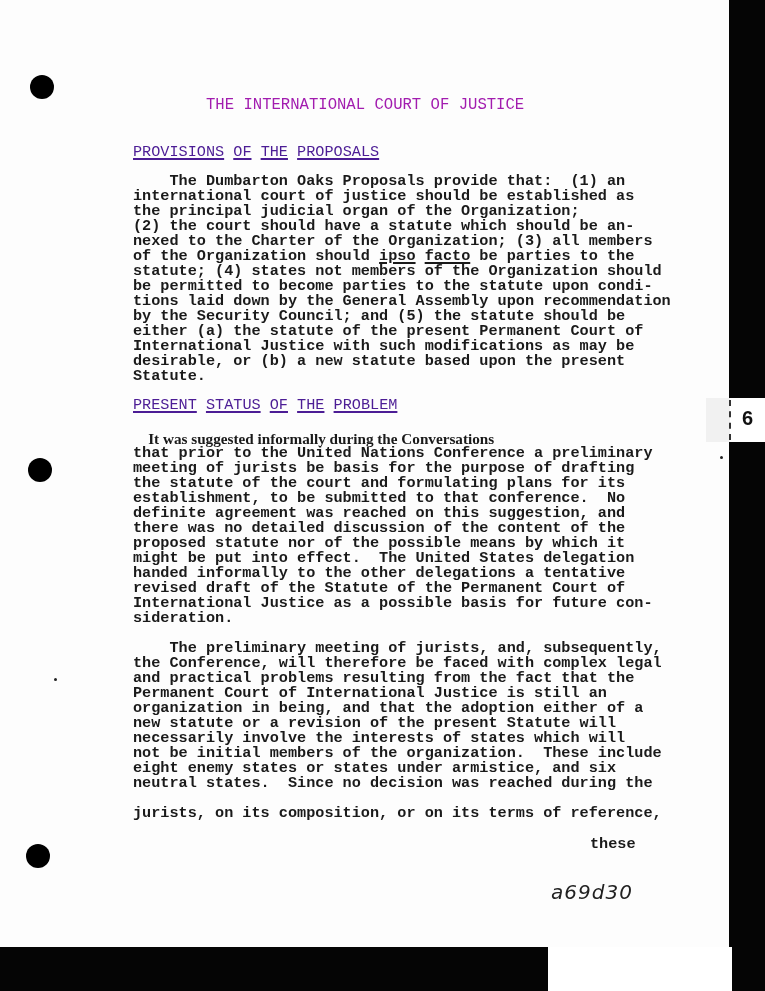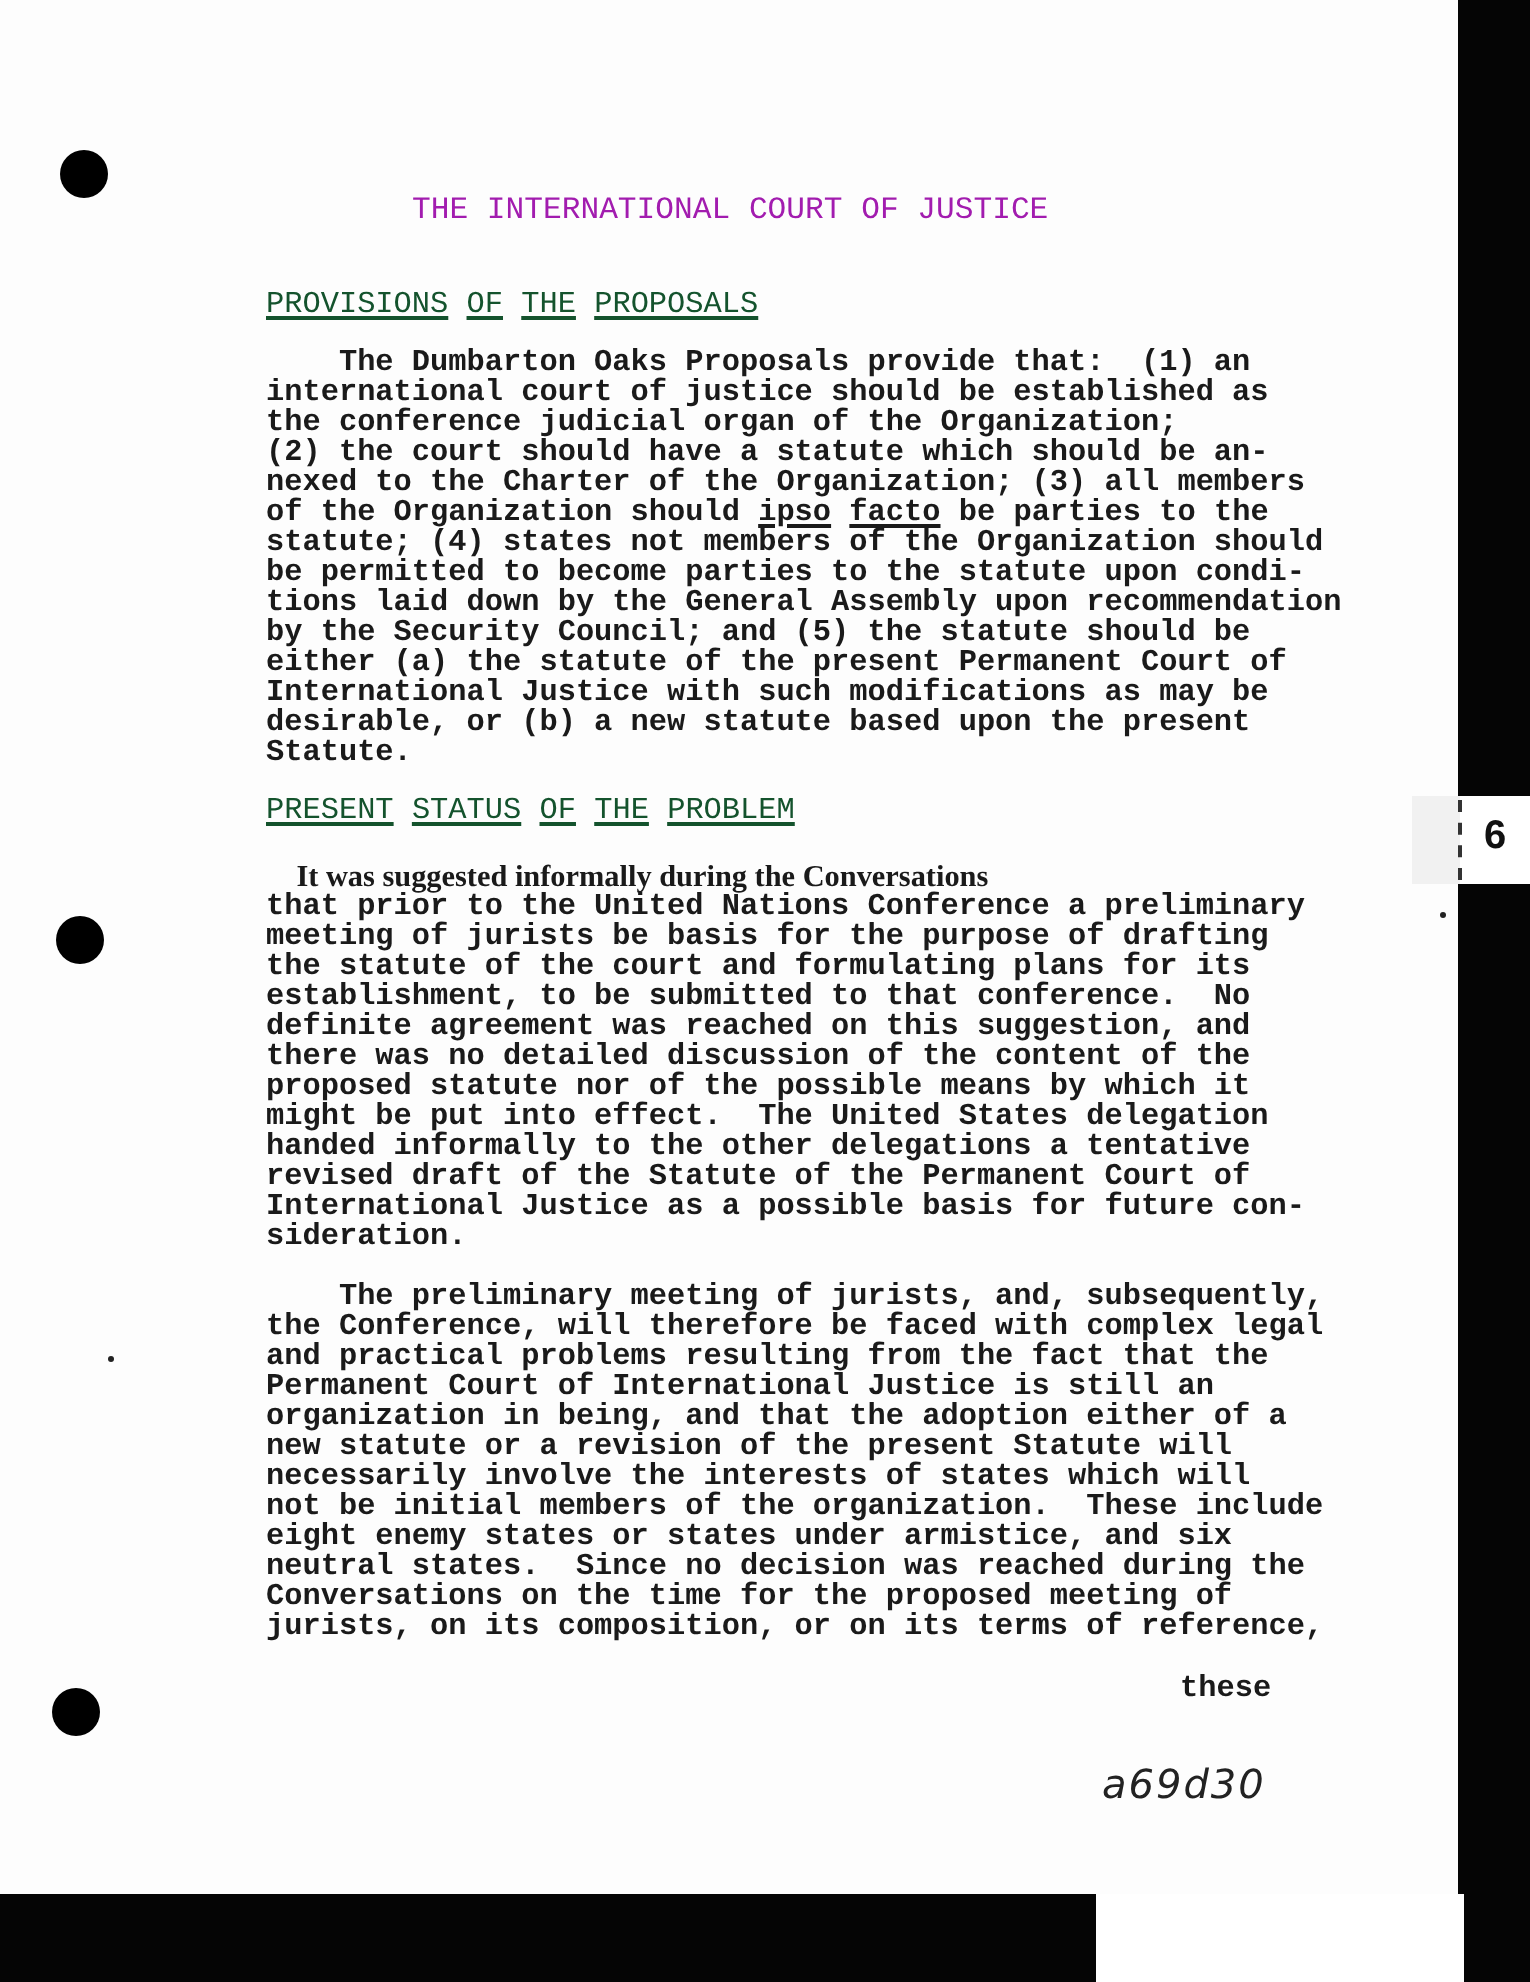--- a/index.html
+++ b/index.html
@@ -24,21 +24,21 @@
     font-weight: bold; font-size: 20px; color: #111;
   }
   .hole { position: absolute; width: 24px; height: 24px; border-radius: 50%; background: #000; }
   .speck { position: absolute; width: 3px; height: 3px; border-radius: 50%; background: #222; }
   .line {
     position: absolute; left: 133px; white-space: pre;
     font-size: 15.2px; line-height: 15px; font-weight: bold; letter-spacing: 0px;
     color: #1a1a1a;
   }
   .title { left: 206px; font-size: 15.6px; font-weight: normal; color: #a21caf; }
-  .heading { font-weight: normal; color: #14532d; }
+  .heading { font-weight: normal; color: #4c1d95; }
   .heading .u { text-decoration: underline; text-decoration-thickness: 1.5px; text-underline-offset: 2px; }
   .ul { text-decoration: underline; text-decoration-thickness: 1.5px; text-underline-offset: 2px; }
   .handwritten {
     position: absolute; left: 551px; top: 880px;
     font-family: "DejaVu Sans", sans-serif; font-style: italic; font-size: 20px; color: #222;
     letter-spacing: 1px;
   }
 </style>
 </head>
 <body>
@@ -60,21 +60,21 @@
   <div class="hole" style="left:26px;top:844px;"></div>
   <div class="speck" style="left:54px;top:678px;"></div>
   <div class="speck" style="left:720px;top:456px;"></div>
 
   <div class="line title" style="top:98px;">THE INTERNATIONAL COURT OF JUSTICE</div>
 
   <div class="line heading" style="top:145px;"><span class="u">PROVISIONS</span> <span class="u">OF</span> <span class="u">THE</span> <span class="u">PROPOSALS</span></div>
 
   <div class="line" style="top:174px;">    The Dumbarton Oaks Proposals provide that:  (1) an</div>
   <div class="line" style="top:189px;">international court of justice should be established as</div>
-  <div class="line" style="top:204px;">the conference judicial organ of the Organization;</div>
+  <div class="line" style="top:204px;">the principal judicial organ of the Organization;</div>
   <div class="line" style="top:219px;">(2) the court should have a statute which should be an-</div>
   <div class="line" style="top:234px;">nexed to the Charter of the Organization; (3) all members</div>
   <div class="line" style="top:249px;"><span>of the Organization should </span><span class="ul">ipso</span> <span class="ul">facto</span><span> be parties to the</span></div>
   <div class="line" style="top:264px;">statute; (4) states not members of the Organization should</div>
   <div class="line" style="top:279px;">be permitted to become parties to the statute upon condi-</div>
   <div class="line" style="top:294px;">tions laid down by the General Assembly upon recommendation</div>
   <div class="line" style="top:309px;">by the Security Council; and (5) the statute should be</div>
   <div class="line" style="top:324px;">either (a) the statute of the present Permanent Court of</div>
   <div class="line" style="top:339px;">International Justice with such modifications as may be</div>
   <div class="line" style="top:354px;">desirable, or (b) a new statute based upon the present</div>
@@ -99,19 +99,18 @@
   <div class="line" style="top:641px;">    The preliminary meeting of jurists, and, subsequently,</div>
   <div class="line" style="top:656px;">the Conference, will therefore be faced with complex legal</div>
   <div class="line" style="top:671px;">and practical problems resulting from the fact that the</div>
   <div class="line" style="top:686px;">Permanent Court of International Justice is still an</div>
   <div class="line" style="top:701px;">organization in being, and that the adoption either of a</div>
   <div class="line" style="top:716px;">new statute or a revision of the present Statute will</div>
   <div class="line" style="top:731px;">necessarily involve the interests of states which will</div>
   <div class="line" style="top:746px;">not be initial members of the organization.  These include</div>
   <div class="line" style="top:761px;">eight enemy states or states under armistice, and six</div>
   <div class="line" style="top:776px;">neutral states.  Since no decision was reached during the</div>
-  <div class="line" style="top:791px;">Conversations on the time for the proposed meeting of</div>
   <div class="line" style="top:806px;">jurists, on its composition, or on its terms of reference,</div>
 
   <div class="line" style="left:590px;top:837px;text-align:right;">these</div>
 
   <div class="handwritten">a69d30</div>
 </div>
 
 </body></html>

